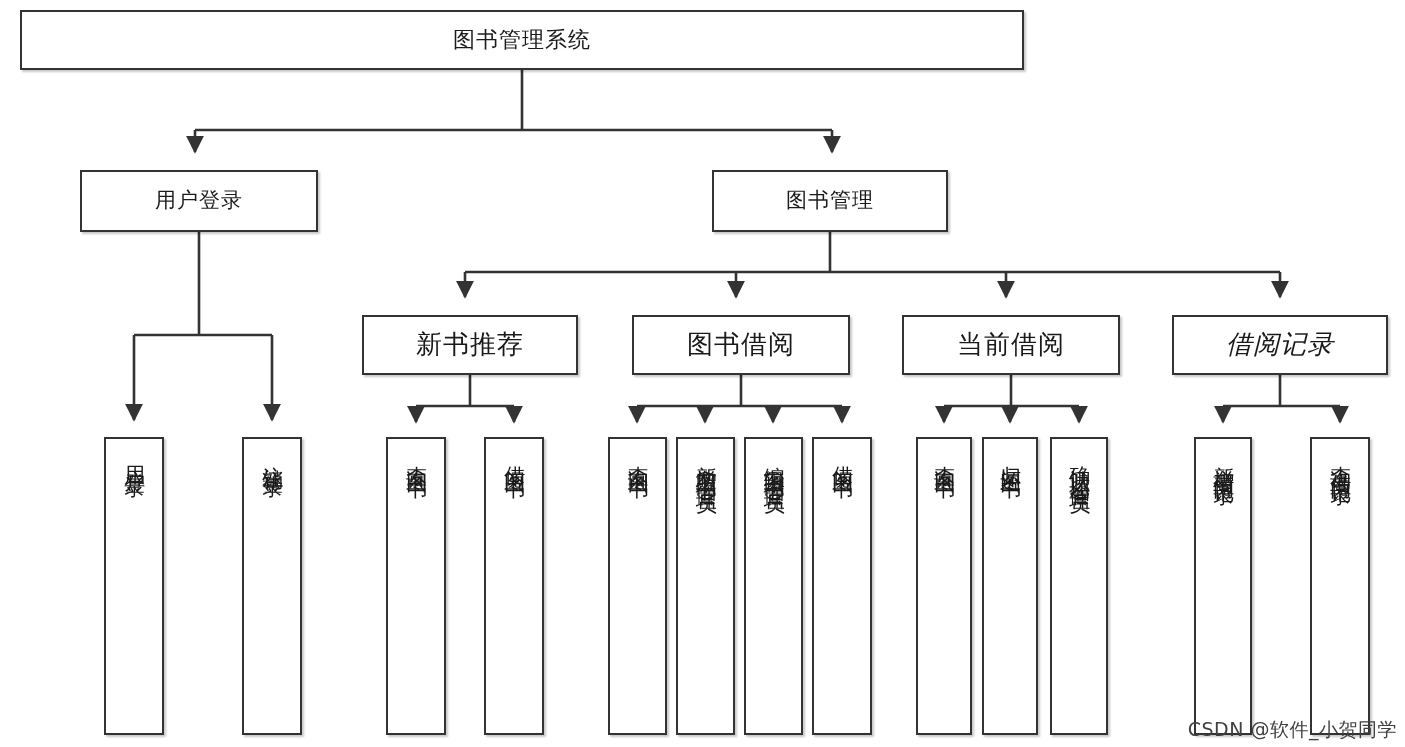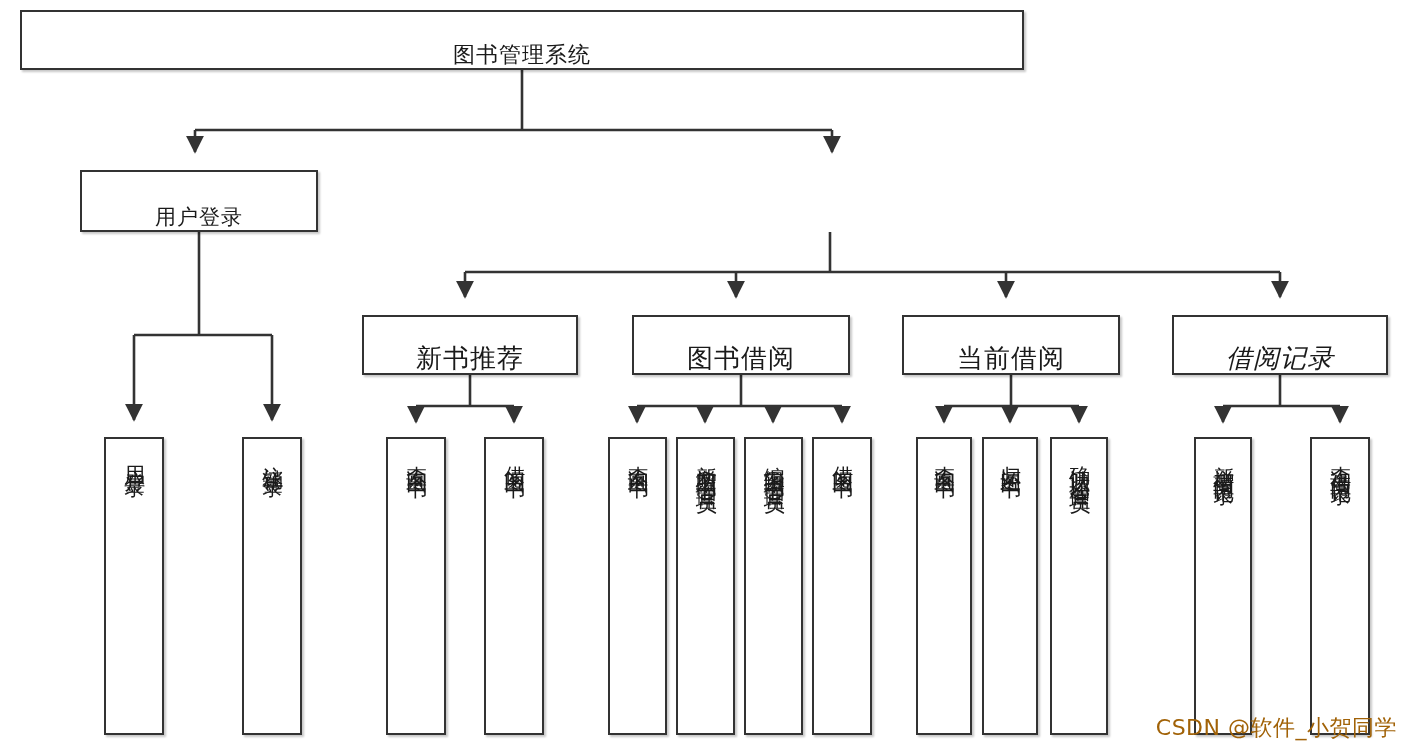--- a/index.html
+++ b/index.html
@@ -24,21 +24,21 @@
     width: 1405px;
     height: 747px;
     pointer-events: none;
   }
   .node {
     position: absolute;
     box-sizing: border-box;
     background: #ffffff;
     border: 2px solid #333333;
     display: flex;
-    align-items: flex-end;
+    align-items: center;
     justify-content: center;
     box-shadow: 2px 2px 2px rgba(0,0,0,0.22);
     z-index: 2;
   }
   .node-label {
     color: #1a1a1a;
     text-align: center;
     letter-spacing: 1px;
     line-height: 1.12;
     white-space: nowrap;
@@ -55,22 +55,22 @@
     writing-mode: vertical-rl;
     text-orientation: upright;
     letter-spacing: 4px;
     white-space: pre-wrap;
     max-height: 100%;
   }
   #watermark {
     position: absolute;
     right: 8px;
     bottom: 4px;
-    font-size: 22px;
-    color: #a16207;
+    font-size: 19px;
+    color: #404040;
     letter-spacing: 0.5px;
     z-index: 5;
     white-space: nowrap;
   }
 </style>
 </head>
 <body>
 
 <div id="diagram-root">
 
@@ -136,20 +136,23 @@
     </g>
   </svg>
 
   <div class="node node-root" style="left:20px; top:10px; width:1004px; height:60px;">
     <span class="node-label">图书管理系统</span>
   </div>
 
   <div class="node node-l2" style="left:80px; top:170px; width:238px; height:62px;">
     <span class="node-label">用户登录</span>
   </div>
+  <div class="node node-l2" style="left:712px; top:170px; width:236px; height:62px;">
+    <span class="node-label">图书管理</span>
+  </div>
 
   <div class="node node-l3" style="left:362px; top:315px; width:216px; height:60px;">
     <span class="node-label">新书推荐</span>
   </div>
   <div class="node node-l3" style="left:902px; top:315px; width:218px; height:60px;">
     <span class="node-label">当前借阅</span>
   </div>
   <div class="node node-l3" style="left:632px; top:315px; width:218px; height:60px;">
     <span class="node-label">图书借阅</span>
   </div>

